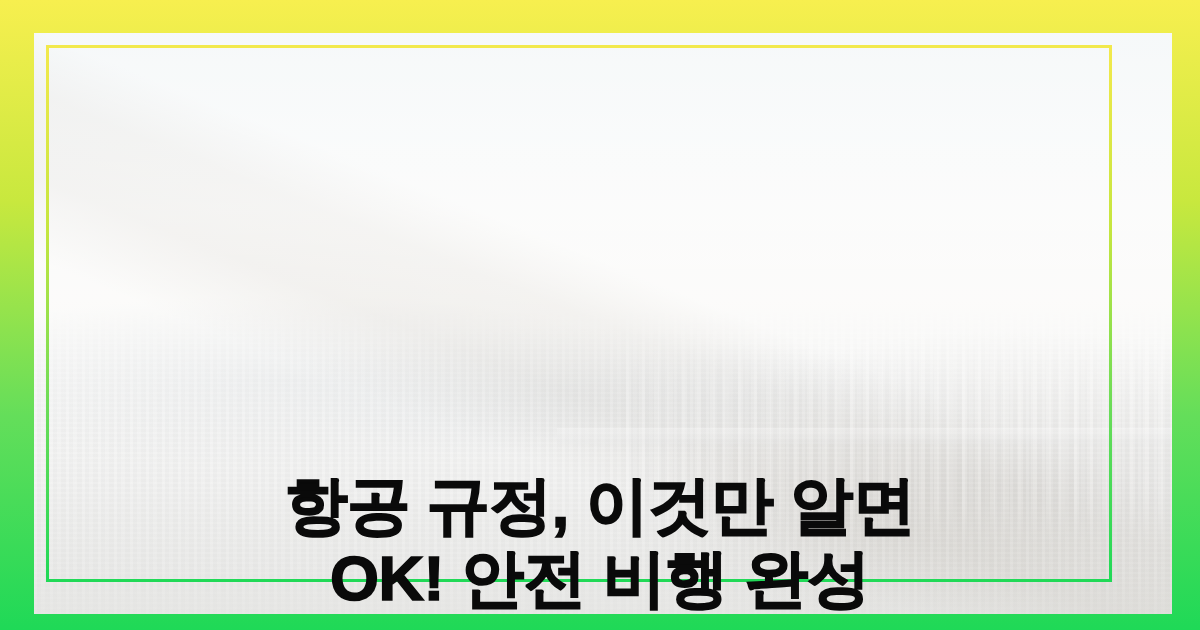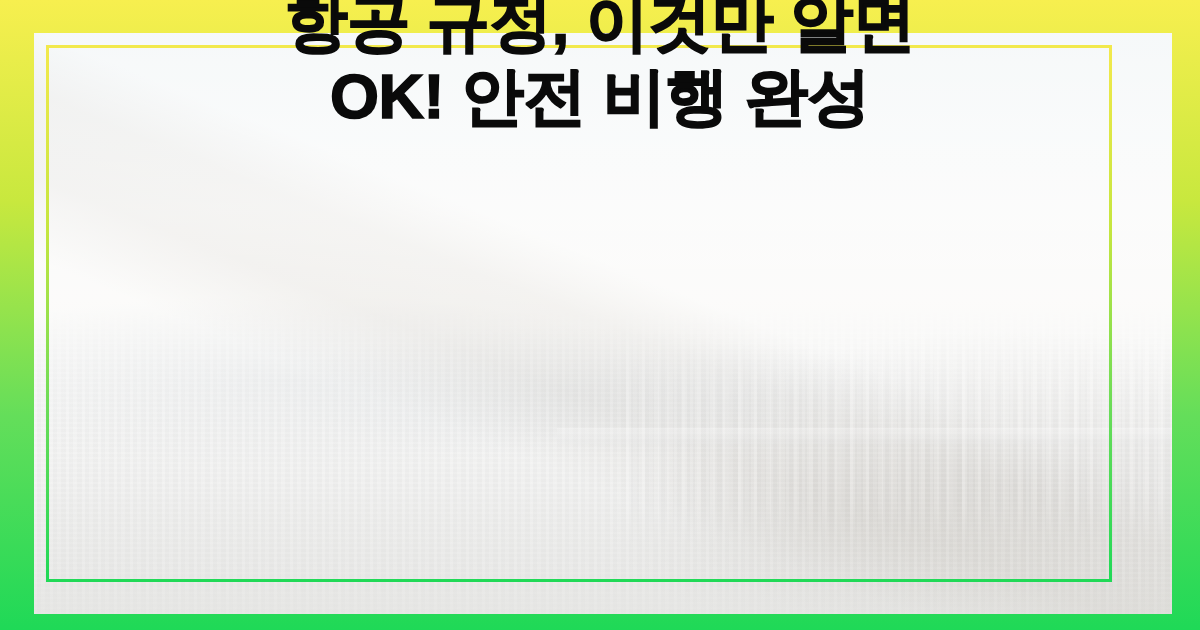--- a/index.html
+++ b/index.html
@@ -126,21 +126,21 @@
     border:3px solid transparent;
     border-image:linear-gradient(180deg,#f2e94c 0%,#c6e63f 34%,#6adc58 68%,#21d957 100%) 1;
     pointer-events:none;
   }
 
   
   #headline-block {
     position:absolute;
     left:0; right:0; top:0; bottom:0;
     display:flex;
-    align-items:flex-start;
+    align-items:flex-end;
     justify-content:center;
   }
   #headline {
     width:640px;
     text-align:center;
     font-family:"Liberation Sans","DejaVu Sans",sans-serif;
     font-weight:700;
     font-size:63px;
     line-height:1.17;
     letter-spacing:-0.5px;

